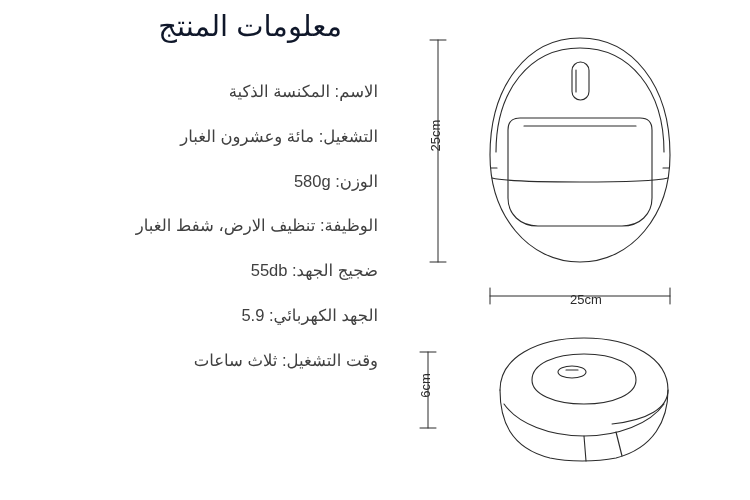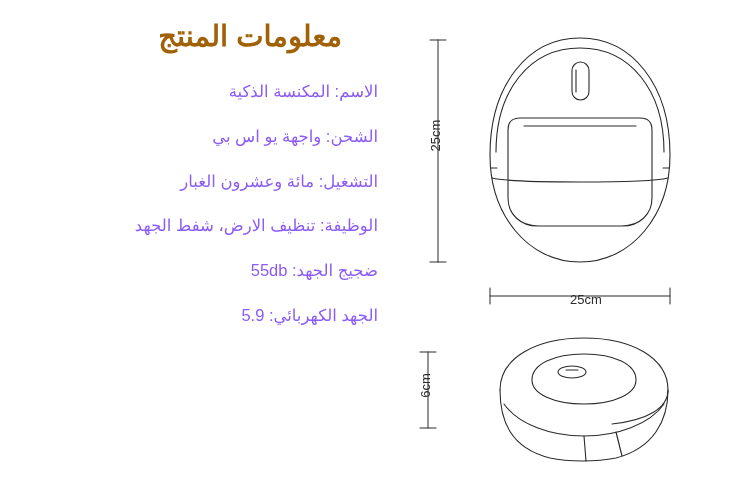--- a/index.html
+++ b/index.html
@@ -27,40 +27,40 @@
     top: 0;
     width: 400px;
     height: 500px;
     direction: rtl;
     text-align: right;
     padding: 0;
     box-sizing: border-box;
   }
   .spec-title {
     position: absolute;
-    top: 22px;
+    top: 12px;
     right: 58px;
     font-size: 29px;
-    font-weight: bold;
-    color: #a16207;
+    font-weight: normal;
+    color: #0f172a;
     letter-spacing: 0px;
     line-height: 1;
     white-space: nowrap;
   }
   .spec-list {
     position: absolute;
     top: 80px;
     right: 0;
     width: 380px;
     padding-right: 22px;
     box-sizing: border-box;
   }
   .spec-item {
     font-size: 16.5px;
-    color: #8b5cf6;
+    color: #404040;
     line-height: 1.35;
     margin: 0 0 22.5px 0;
     white-space: nowrap;
     text-align: right;
     direction: rtl;
   }
 
   
   .art-area {
     position: absolute;
@@ -106,25 +106,26 @@
 <body>
 
 <div class="page">
 
   <div class="spec-panel">
 
     <div class="spec-title">معلومات المنتج</div>
 
     <div class="spec-list">
       <div class="spec-item">الاسم: المكنسة الذكية</div>
-      <div class="spec-item">الشحن: واجهة يو اس بي</div>
       <div class="spec-item">التشغيل: مائة وعشرون الغبار</div>
-      <div class="spec-item">الوظيفة: تنظيف الارض، شفط الجهد</div>
+      <div class="spec-item">الوزن: 580g</div>
+      <div class="spec-item">الوظيفة: تنظيف الارض، شفط الغبار</div>
       <div class="spec-item">ضجيج الجهد: 55db</div>
       <div class="spec-item">الجهد الكهربائي: 5.9</div>
+      <div class="spec-item">وقت التشغيل: ثلاث ساعات</div>
     </div>
   </div>
 
   <div class="art-area">
 
     <svg class="art-svg" width="350" height="500" viewBox="0 0 350 500">
 
       <g fill="none" stroke="#2b2b2b" stroke-width="1.1" stroke-linecap="round" stroke-linejoin="round">
 
         <g>

